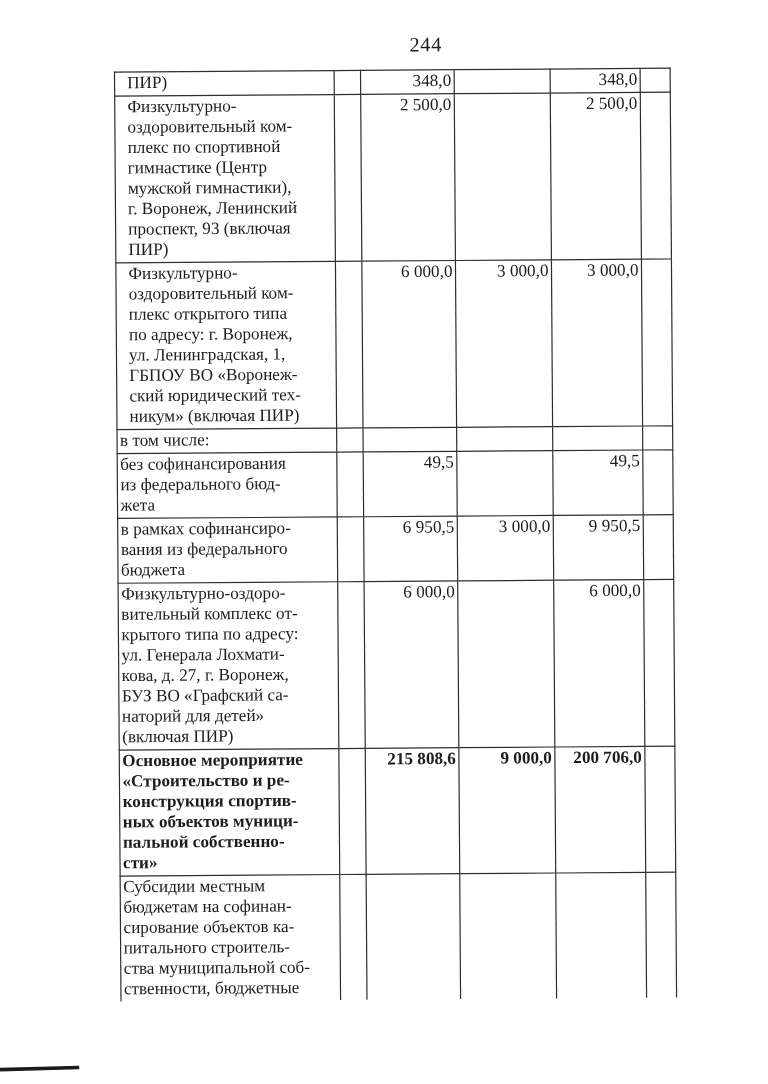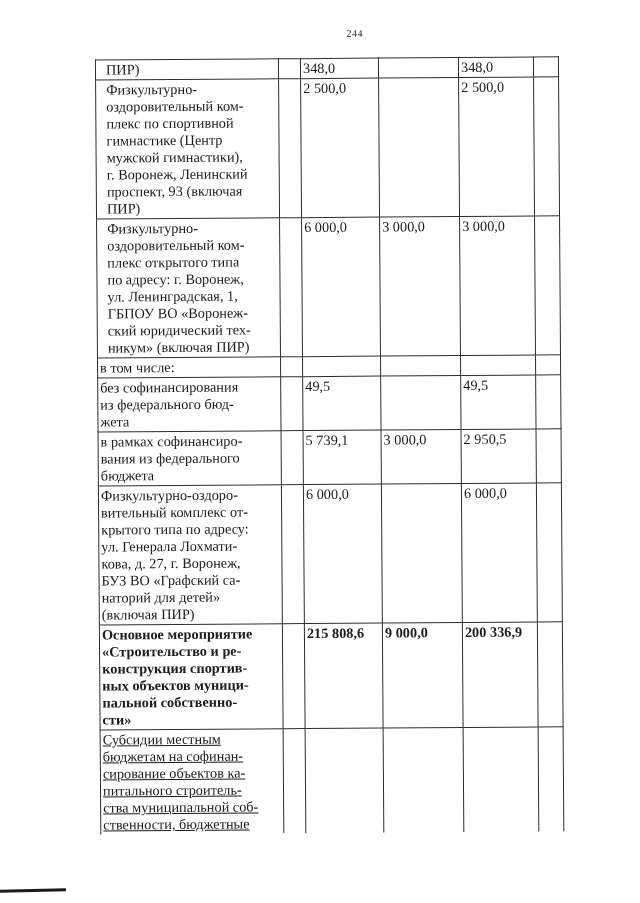--- a/index.html
+++ b/index.html
@@ -23,21 +23,21 @@
     height: 903px;
     transform: rotate(-0.4deg);
     transform-origin: 320px 70px;
   }
   .page-number {
     position: absolute;
     left: 300px;
     top: 28px;
     width: 110px;
     text-align: center;
-    font-size: 10px;
+    font-size: 17px;
     letter-spacing: 0.5px;
   }
   table.budget {
     position: absolute;
     left: 95px;
     top: 58px;
     width: 463px;
     border-collapse: collapse;
     table-layout: fixed;
     font-size: 14.3px;
@@ -51,31 +51,31 @@
   }
   td.c-name {
     white-space: pre-line;
     padding-left: 3px;
     padding-right: 2px;
   }
   tr.indent td.c-name {
     padding-left: 10px;
   }
   td.c-num {
+    text-align: right;
     vertical-align: bottom;
     padding-right: 6px;
     padding-bottom: 1px;
     white-space: nowrap;
   }
   tr.bold-row td {
     font-weight: bold;
   }
   table.budget tr:last-child td {
     border-bottom: none;
-    text-decoration: underline;
   }
   .scan-line {
     position: absolute;
     left: 0px;
     top: 889px;
     width: 66px;
     height: 3px;
     background: #1b1b1b;
     transform: rotate(-1.5deg);
   }
@@ -151,23 +151,23 @@
         <td class="c-num">49,5</td>
         <td class="c-num"></td>
         <td class="c-num">49,5</td>
         <td class="c-sp"></td>
       </tr>
       <tr>
         <td class="c-name">в рамках софинансиро-
 вания из федерального
 бюджета</td>
         <td class="c-sp"></td>
-        <td class="c-num">5 739,1</td>
+        <td class="c-num">6 950,5</td>
         <td class="c-num">3 000,0</td>
-        <td class="c-num">2 950,5</td>
+        <td class="c-num">9 950,5</td>
         <td class="c-sp"></td>
       </tr>
       <tr>
         <td class="c-name">Физкультурно-оздоро-
 вительный комплекс от-
 крытого типа по адресу:
 ул. Генерала Лохмати-
 кова, д. 27, г. Воронеж,
 БУЗ ВО «Графский са-
 наторий для детей»
@@ -181,21 +181,21 @@
       <tr class="bold-row">
         <td class="c-name">Основное мероприятие
 «Строительство и ре-
 конструкция спортив-
 ных объектов муници-
 пальной собственно-
 сти»</td>
         <td class="c-sp"></td>
         <td class="c-num">215 808,6</td>
         <td class="c-num">9 000,0</td>
-        <td class="c-num">200 336,9</td>
+        <td class="c-num">200 706,0</td>
         <td class="c-sp"></td>
       </tr>
       <tr>
         <td class="c-name">Субсидии местным
 бюджетам на софинан-
 сирование объектов ка-
 питального строитель-
 ства муниципальной соб-
 ственности, бюджетные</td>
         <td class="c-sp"></td>

